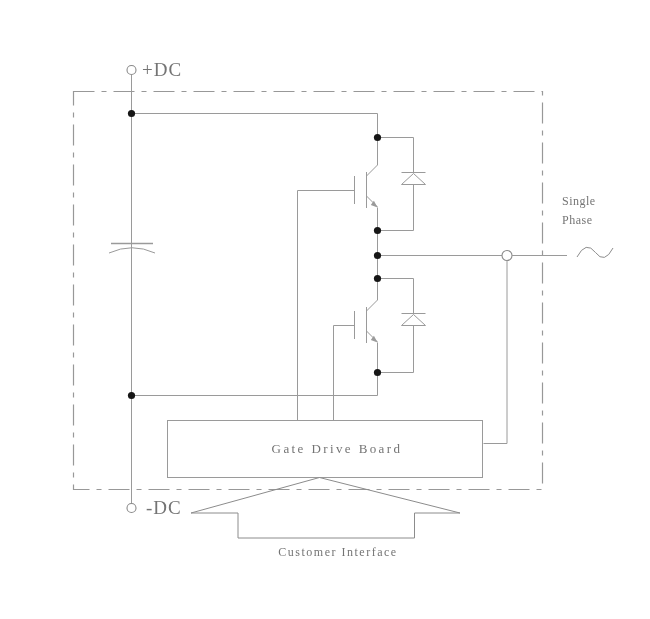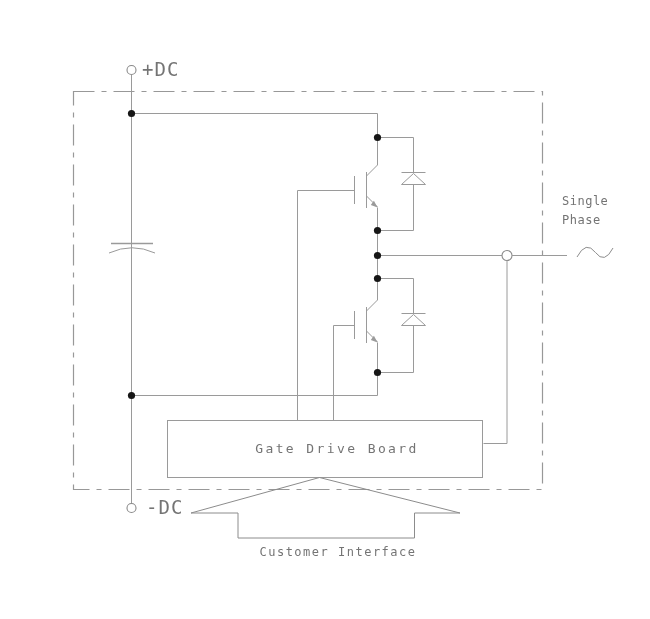--- a/index.html
+++ b/index.html
@@ -9,20 +9,21 @@
     width: 650px;
     height: 619px;
     font-family: "DejaVu Sans Mono", monospace;
   }
   .stage {
     position: relative;
     width: 650px;
     height: 619px;
     background: #ffffff;
     overflow: hidden;
+    font-family: Liberation Serif, serif;
   }
   svg { display: block; }
   .wire       { stroke: #9a9a9a; stroke-width: 1; fill: none; }
   .wire-dark  { stroke: #8c8c8c; stroke-width: 1; fill: none; }
   .border-line{ stroke: #989898; stroke-width: 1.2; fill: none; }
   .plate      { stroke: #9a9a9a; stroke-width: 1.6; fill: none; }
   .dot        { fill: #161616; stroke: none; }
   .terminal   { stroke: #8a8a8a; stroke-width: 1.1; fill: #ffffff; }
   .arrowhead  { fill: #9a9a9a; stroke: none; }
   .lbl        { fill: #747474; }

